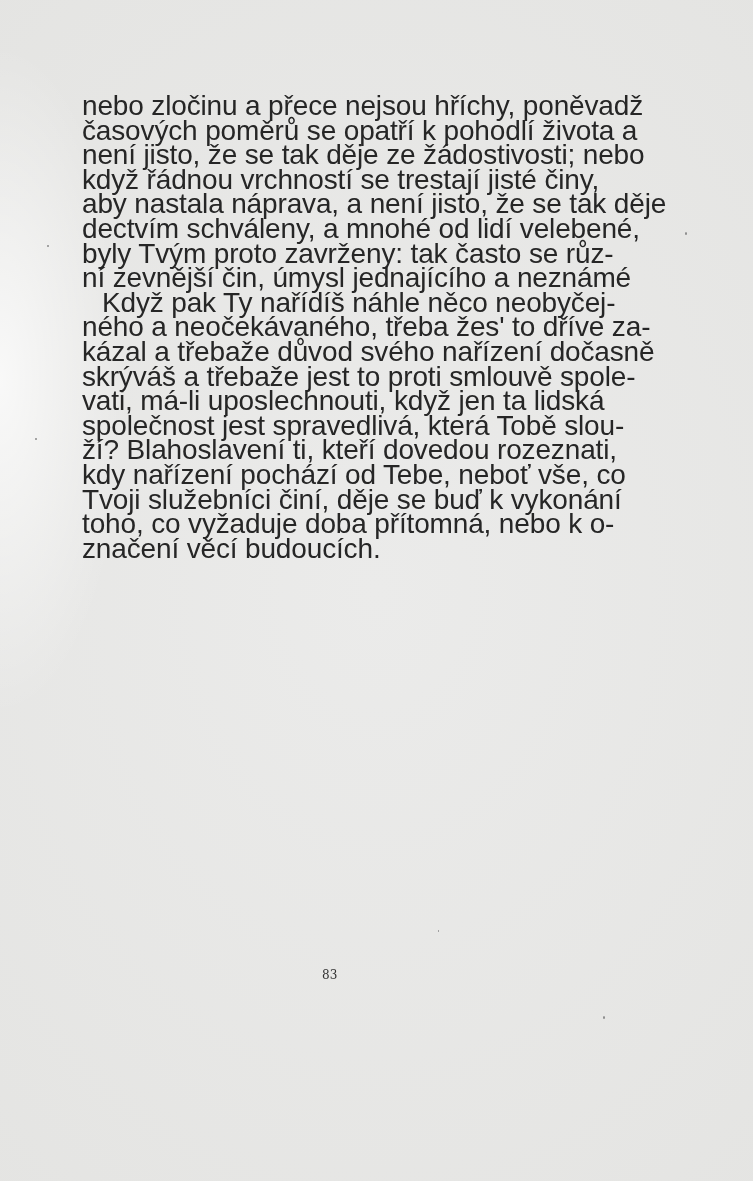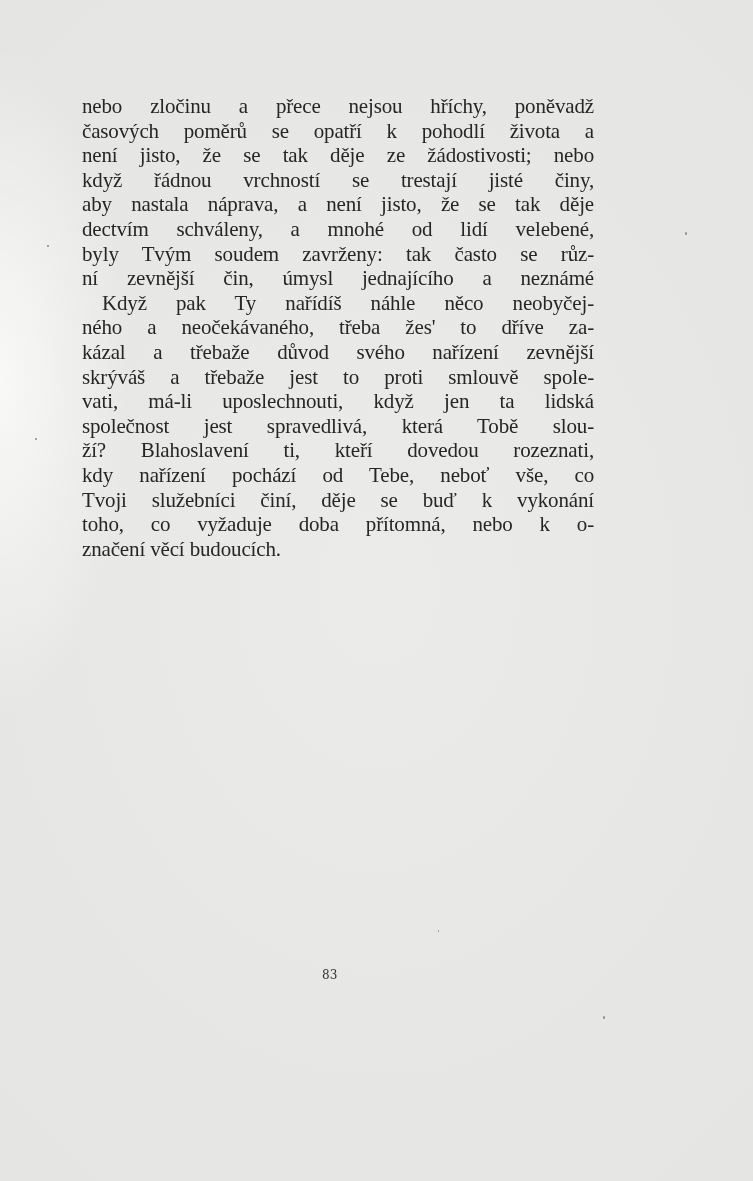--- a/index.html
+++ b/index.html
@@ -20,22 +20,22 @@
       height: 1181px;
       background:
         radial-gradient(ellipse 160px 420px at 0px 380px, rgba(255,255,255,0.75), rgba(255,255,255,0) 80%),
         radial-gradient(ellipse 700px 900px at 50% 50%, #ebebea, #e4e4e2 90%);
     }
     .text-block {
       position: absolute;
       left: 82px;
       top: 94px;
       width: 512px;
-      font-family: Liberation Serif, serif;
-      font-size: 21px;
+      font-family: Liberation Sans, sans-serif;
+      font-size: 28px;
       line-height: 24.6px;
       color: #262626;
       letter-spacing: -0.15px;
     }
     .line {
       display: block;
       white-space: nowrap;
       text-align: justify;
       text-align-last: justify;
       height: 24.6px;
@@ -66,28 +66,28 @@
 <div class="page">
   <div class="text-block">
 
     <div>
       <span class="line">nebo zločinu a přece nejsou hříchy, poněvadž</span>
       <span class="line">časových poměrů se opatří k pohodlí života a</span>
       <span class="line">není jisto, že se tak děje ze žádostivosti; nebo</span>
       <span class="line">když řádnou vrchností se trestají jisté činy,</span>
       <span class="line">aby nastala náprava, a není jisto, že se tak děje</span>
       <span class="line">dectvím schváleny, a mnohé od lidí velebené,</span>
-      <span class="line">byly Tvým soudem zavrženy: tak často se růz-</span>
+      <span class="line">byly Tvým proto zavrženy: tak často se růz-</span>
       <span class="line">ní zevnější čin, úmysl jednajícího a neznámé</span>
     </div>
 
     <div>
       <span class="line indent">Když pak Ty nařídíš náhle něco neobyčej-</span>
       <span class="line">ného a neočekávaného, třeba žes' to dříve za-</span>
-      <span class="line">kázal a třebaže důvod svého nařízení zevnější</span>
+      <span class="line">kázal a třebaže důvod svého nařízení dočasně</span>
       <span class="line">skrýváš a třebaže jest to proti smlouvě spole-</span>
       <span class="line">vati, má-li uposlechnouti, když jen ta lidská</span>
       <span class="line">společnost jest spravedlivá, která Tobě slou-</span>
       <span class="line">ží? Blahoslavení ti, kteří dovedou rozeznati,</span>
       <span class="line">kdy nařízení pochází od Tebe, neboť vše, co</span>
       <span class="line">Tvoji služebníci činí, děje se buď k vykonání</span>
       <span class="line">toho, co vyžaduje doba přítomná, nebo k o-</span>
       <span class="line last">značení věcí budoucích.</span>
     </div>
   </div>

